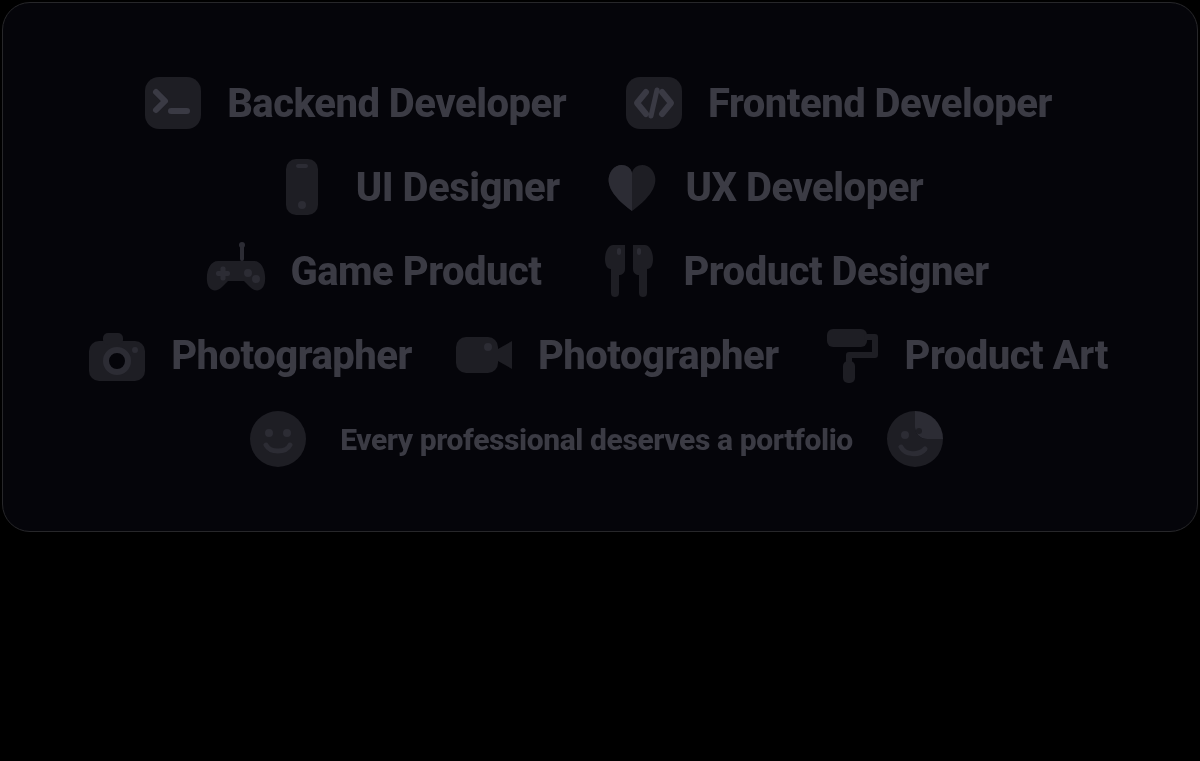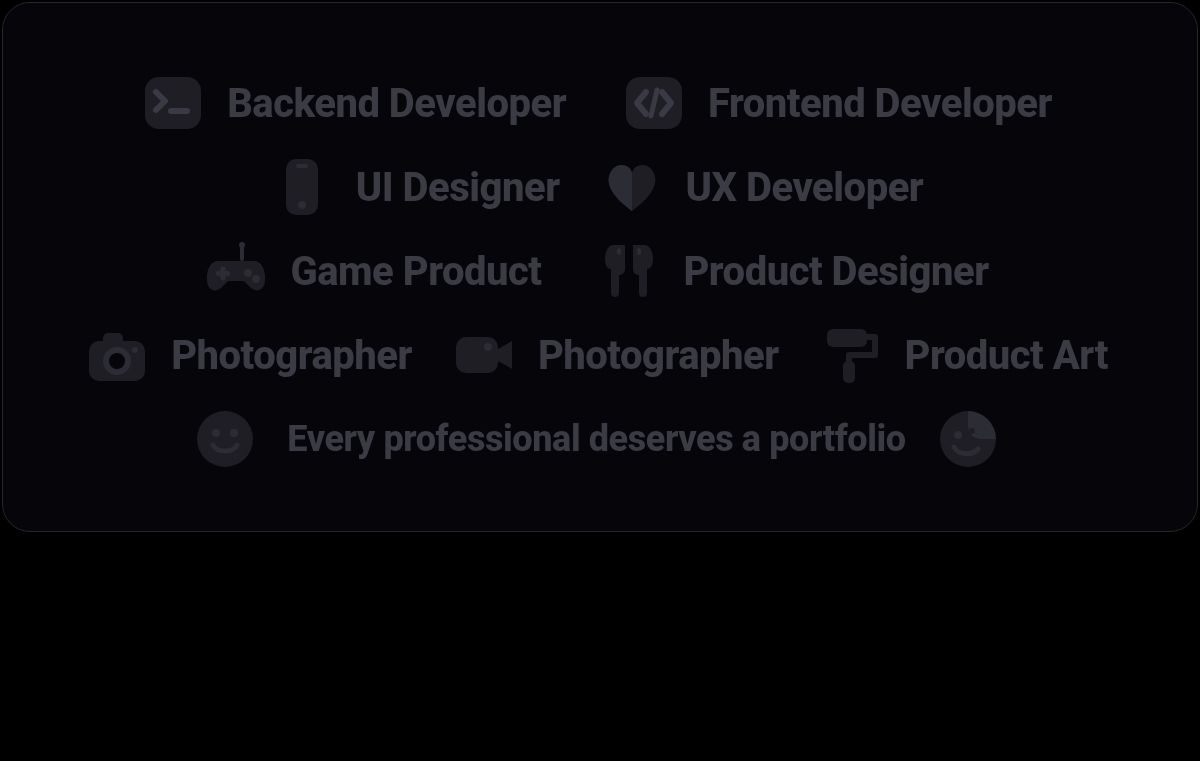--- a/index.html
+++ b/index.html
@@ -61,21 +61,21 @@
     align-items: center;
     gap: 30px;
   }
   .message-row .icon {
     width: 64px;
     height: 64px;
   }
   .message-row .icon svg { width: 100%; height: 100%; }
   .message {
     color: #3b3b44;
-    font-size: 36px;
+    font-size: 30px;
     font-weight: 800;
     letter-spacing: -0.4px;
     white-space: nowrap;
   }
   .fill-dark { fill: #1e1e24; }
   .fill-mid  { fill: #2c2c34; }
 </style>
 </head>
 <body>
 

